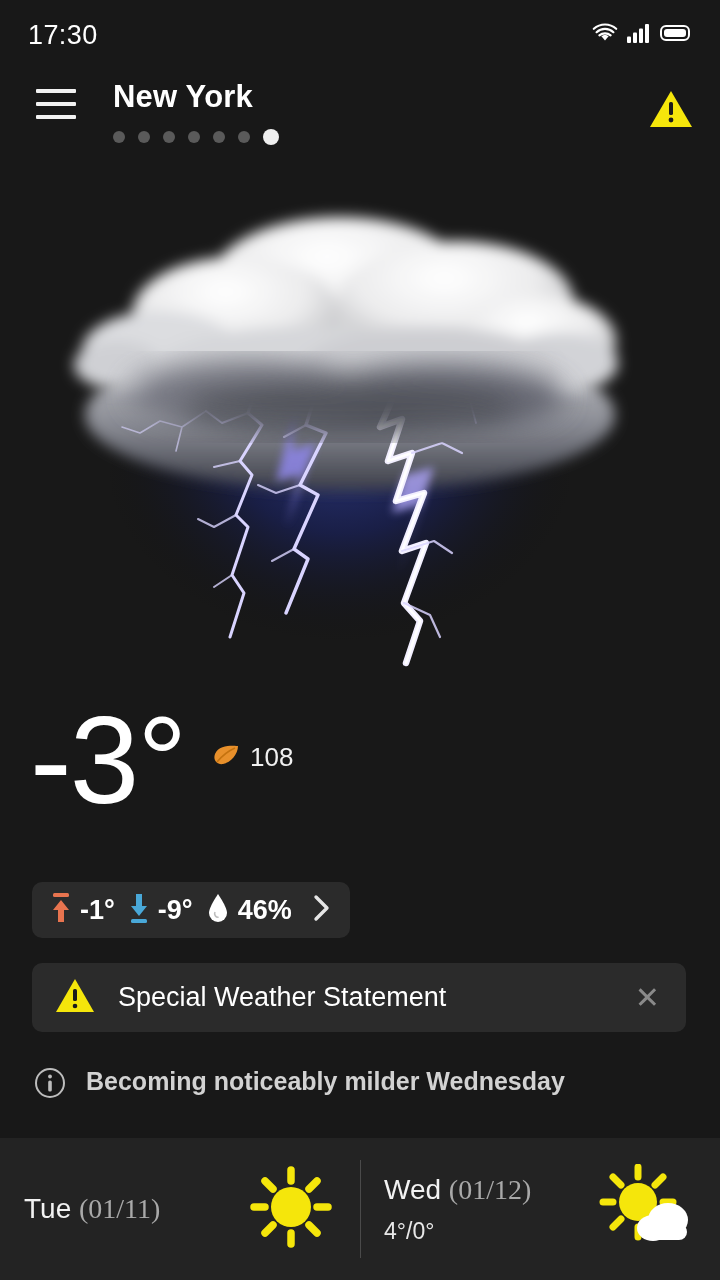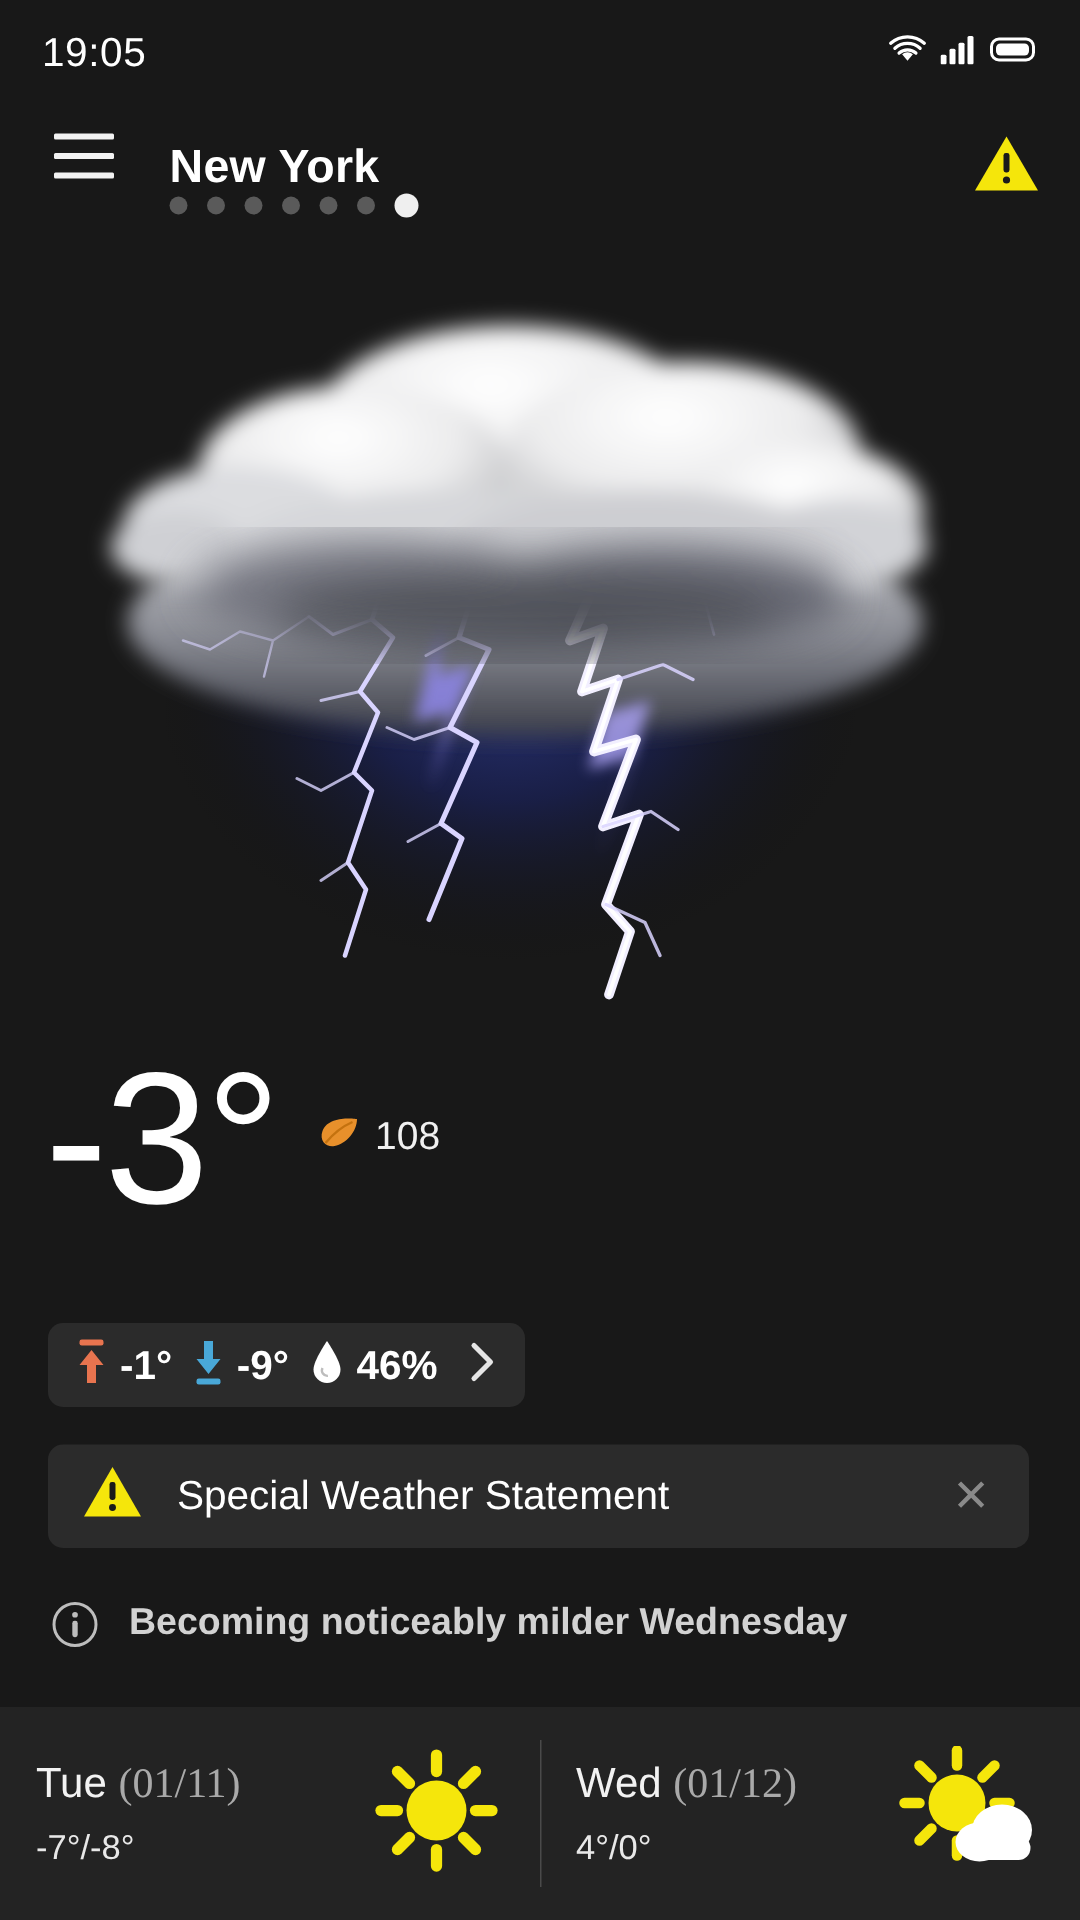--- a/index.html
+++ b/index.html
@@ -22,21 +22,21 @@
 
   
   .header{ position:absolute; top:72px; left:0; width:720px; height:80px; }
   .hamburger{
     position:absolute; left:36px; top:17px; width:40px; height:30px;
     display:flex; flex-direction:column; justify-content:space-between;
     cursor:pointer;
   }
   .hamburger i{ display:block; height:4px; background:#f2f2f2; border-radius:1px; }
   .city-title{
-    position:absolute; left:113px; top:21px;
+    position:absolute; left:113px; top:7px;
     color:#ffffff; font-size:31px; font-weight:bold; letter-spacing:.2px;
   }
   .dots{ position:absolute; left:113px; top:57px; display:flex; align-items:center; gap:13px; }
   .dot{ width:12px; height:12px; border-radius:50%; background:#5a5a5a; }
   .dot.active{ width:16px; height:16px; background:#efefef; }
   .alert-triangle-top{ position:absolute; right:26px; top:16px; cursor:pointer; }
 
   
   .hero{ position:absolute; left:0; top:175px; width:720px; height:530px; }
   .hero svg{ display:block; }
@@ -99,21 +99,21 @@
   .fc-day{ color:#f2f2f2; font-size:28px; }
   .fc-date{ color:#a9a9a9;font-family:Liberation Serif, serif; }
   .fc-temp{ color:#e8e8e8; font-size:23px; margin-top:12px; }
 </style>
 </head>
 <body>
 
 <div id="app">
 
   <div class="statusbar">
-    <span class="status-time">19:05</span>
+    <span class="status-time">17:30</span>
     <span class="status-icons">
       <span>
         <svg width="26" height="20" viewBox="0 0 26 20">
           <path d="M13 17.5 L9.4 13.2 a5.6 5.6 0 0 1 7.2 0 Z" fill="#fff"></path>
           <path d="M4.6 9.2 a12.5 12.5 0 0 1 16.8 0" stroke="#fff" stroke-width="2.2" fill="none" stroke-linecap="round"></path>
           <path d="M7.4 12.4 a8.5 8.5 0 0 1 11.2 0" stroke="#fff" stroke-width="2.2" fill="none" stroke-linecap="round"></path>
           <path d="M1.8 5.8 a16.8 16.8 0 0 1 22.4 0" stroke="#fff" stroke-width="2.2" fill="none" stroke-linecap="round"></path>
         </svg>
       </span>
       <span>
@@ -309,21 +309,20 @@
     <span class="info-text">Becoming noticeably milder Wednesday</span>
   </div>
 
   <div class="forecast">
 
     <div class="fc-cell">
       <div>
         <div class="fc-day">
           <span>Tue </span><span class="fc-date">(01/11)</span>
         </div>
-        <div class="fc-temp">-7°/-8°</div>
       </div>
       <div>
         <svg width="86" height="86" viewBox="0 0 86 86">
           <circle cx="43" cy="43" r="20" fill="#f5e60b"></circle>
           <g stroke="#f5e60b" stroke-width="7.5" stroke-linecap="round">
             <line x1="43" y1="6" x2="43" y2="17"></line>
             <line x1="43" y1="69" x2="43" y2="80"></line>
             <line x1="6" y1="43" x2="17" y2="43"></line>
             <line x1="69" y1="43" x2="80" y2="43"></line>
             <line x1="17" y1="17" x2="25" y2="25"></line>

